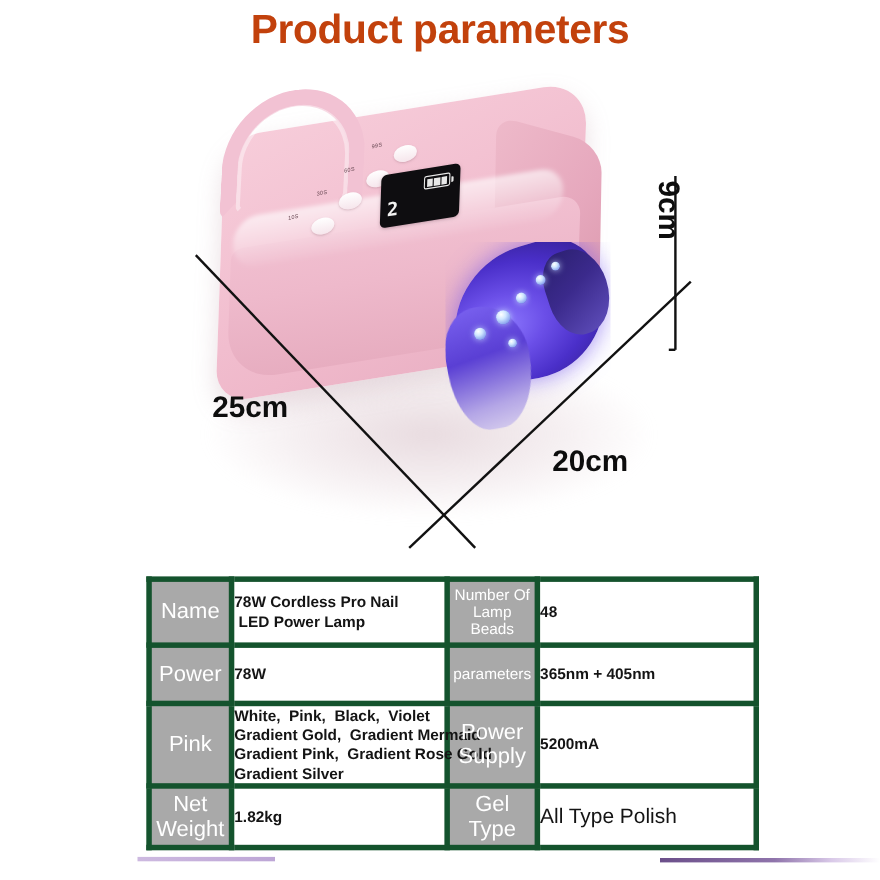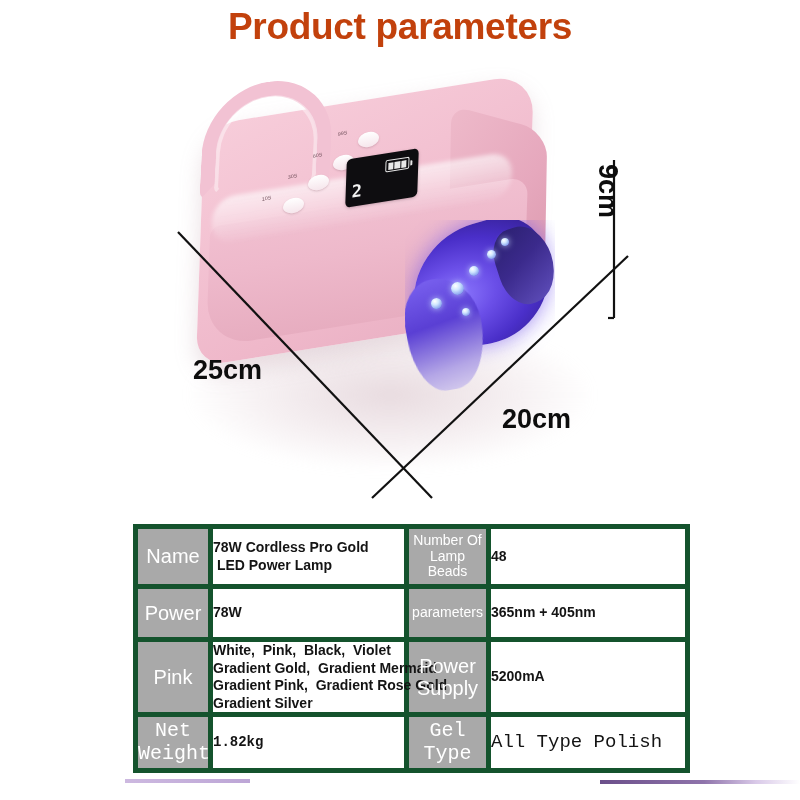--- a/index.html
+++ b/index.html
@@ -414,21 +414,21 @@
   <colgroup>
     <col class="col-lbl-a">
       <col class="col-val-a">
       <col class="col-lbl-b">
       <col class="col-val-b">
   </colgroup>
   <tbody>
     <tr style="height:60px;">
       <td class="lbl-cell"><span>Name</span></td>
       <td class="val-cell">
-        <span class="vline">78W Cordless Pro Gold</span>
+        <span class="vline">78W Cordless Pro Nail</span>
         <span class="vline"> LED Power Lamp</span>
       </td>
       <td class="lbl-cell small"><span class="multiline">Number Of<br>Lamp Beads</span></td>
       <td class="val-cell"><span>48</span></td>
     </tr>
     <tr style="height:53px;">
       <td class="lbl-cell"><span>Power</span></td>
       <td class="val-cell"><span>78W</span></td>
       <td class="lbl-cell small"><span class="multiline">parameters</span></td>
       <td class="val-cell"><span>365nm + 405nm</span></td>
@@ -437,21 +437,21 @@
       <td class="lbl-cell"><span>Pink</span></td>
       <td class="val-cell">
         <span class="vline">White,  Pink,  Black,  Violet</span>
         <span class="vline">Gradient Gold,  Gradient Mermaid</span>
         <span class="vline">Gradient Pink,  Gradient Rose Gold</span>
         <span class="vline">Gradient Silver</span>
       </td>
       <td class="lbl-cell"><span class="multiline">Power<br>Supply</span></td>
       <td class="val-cell"><span>5200mA</span></td>
     </tr>
-    <tr style="height:56px;font-family:Liberation Mono, monospace;">
+    <tr style="height:56px;">
       <td class="lbl-cell"><span class="multiline">Net<br>Weight</span></td>
       <td class="val-cell"><span>1.82kg</span></td>
       <td class="lbl-cell"><span>Gel Type</span></td>
       <td class="val-cell big"><span>All Type Polish</span></td>
     </tr>
   </tbody>
 </table>
 
 <div id="bottom-strip-left"></div>
 <div id="bottom-strip-right"></div>

